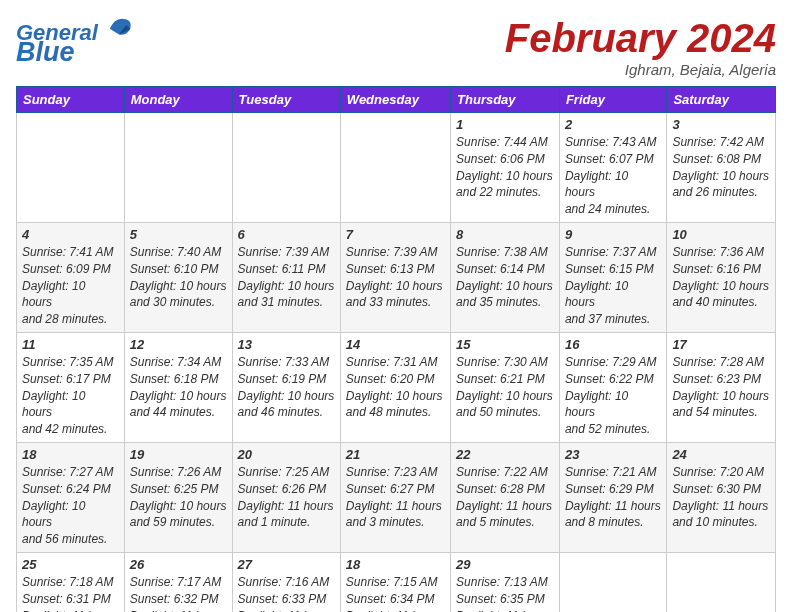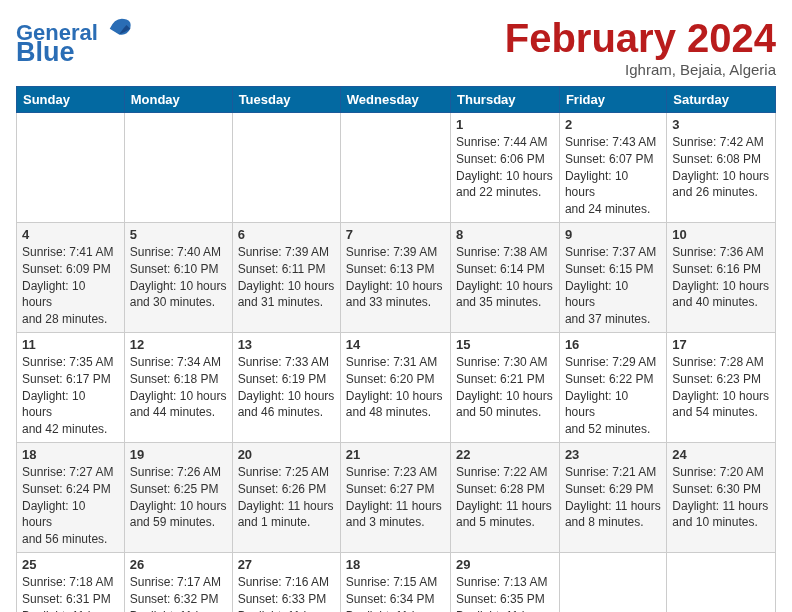--- a/index.html
+++ b/index.html
@@ -9,20 +9,21 @@
       width: 792px;
       height: 612px;
       overflow: hidden;
     }
     .page {
       width: 792px;
       height: 612px;
       padding: 16px;
       display: flex;
       flex-direction: column;
+      font-style: italic;
     }
     .header {
       display: flex;
       justify-content: space-between;
       align-items: flex-start;
       margin-bottom: 8px;
     }
     .logo {
       display: flex;
       align-items: center;
@@ -53,21 +54,21 @@
     .location-title {
       font-size: 15px;
       color: #555;
     }
     .calendar {
       width: 100%;
       border-collapse: collapse;
       flex: 1;
     }
     .calendar th {
-      background: #0369a1;
+      background: #6d28d9;
       color: #fff;
       text-align: left;
       padding: 5px 6px;
       font-size: 13px;
       font-weight: bold;
       border: 1px solid #1a5a9a;
     }
     .calendar td {
       border: 1px solid #ccc;
       vertical-align: top;

